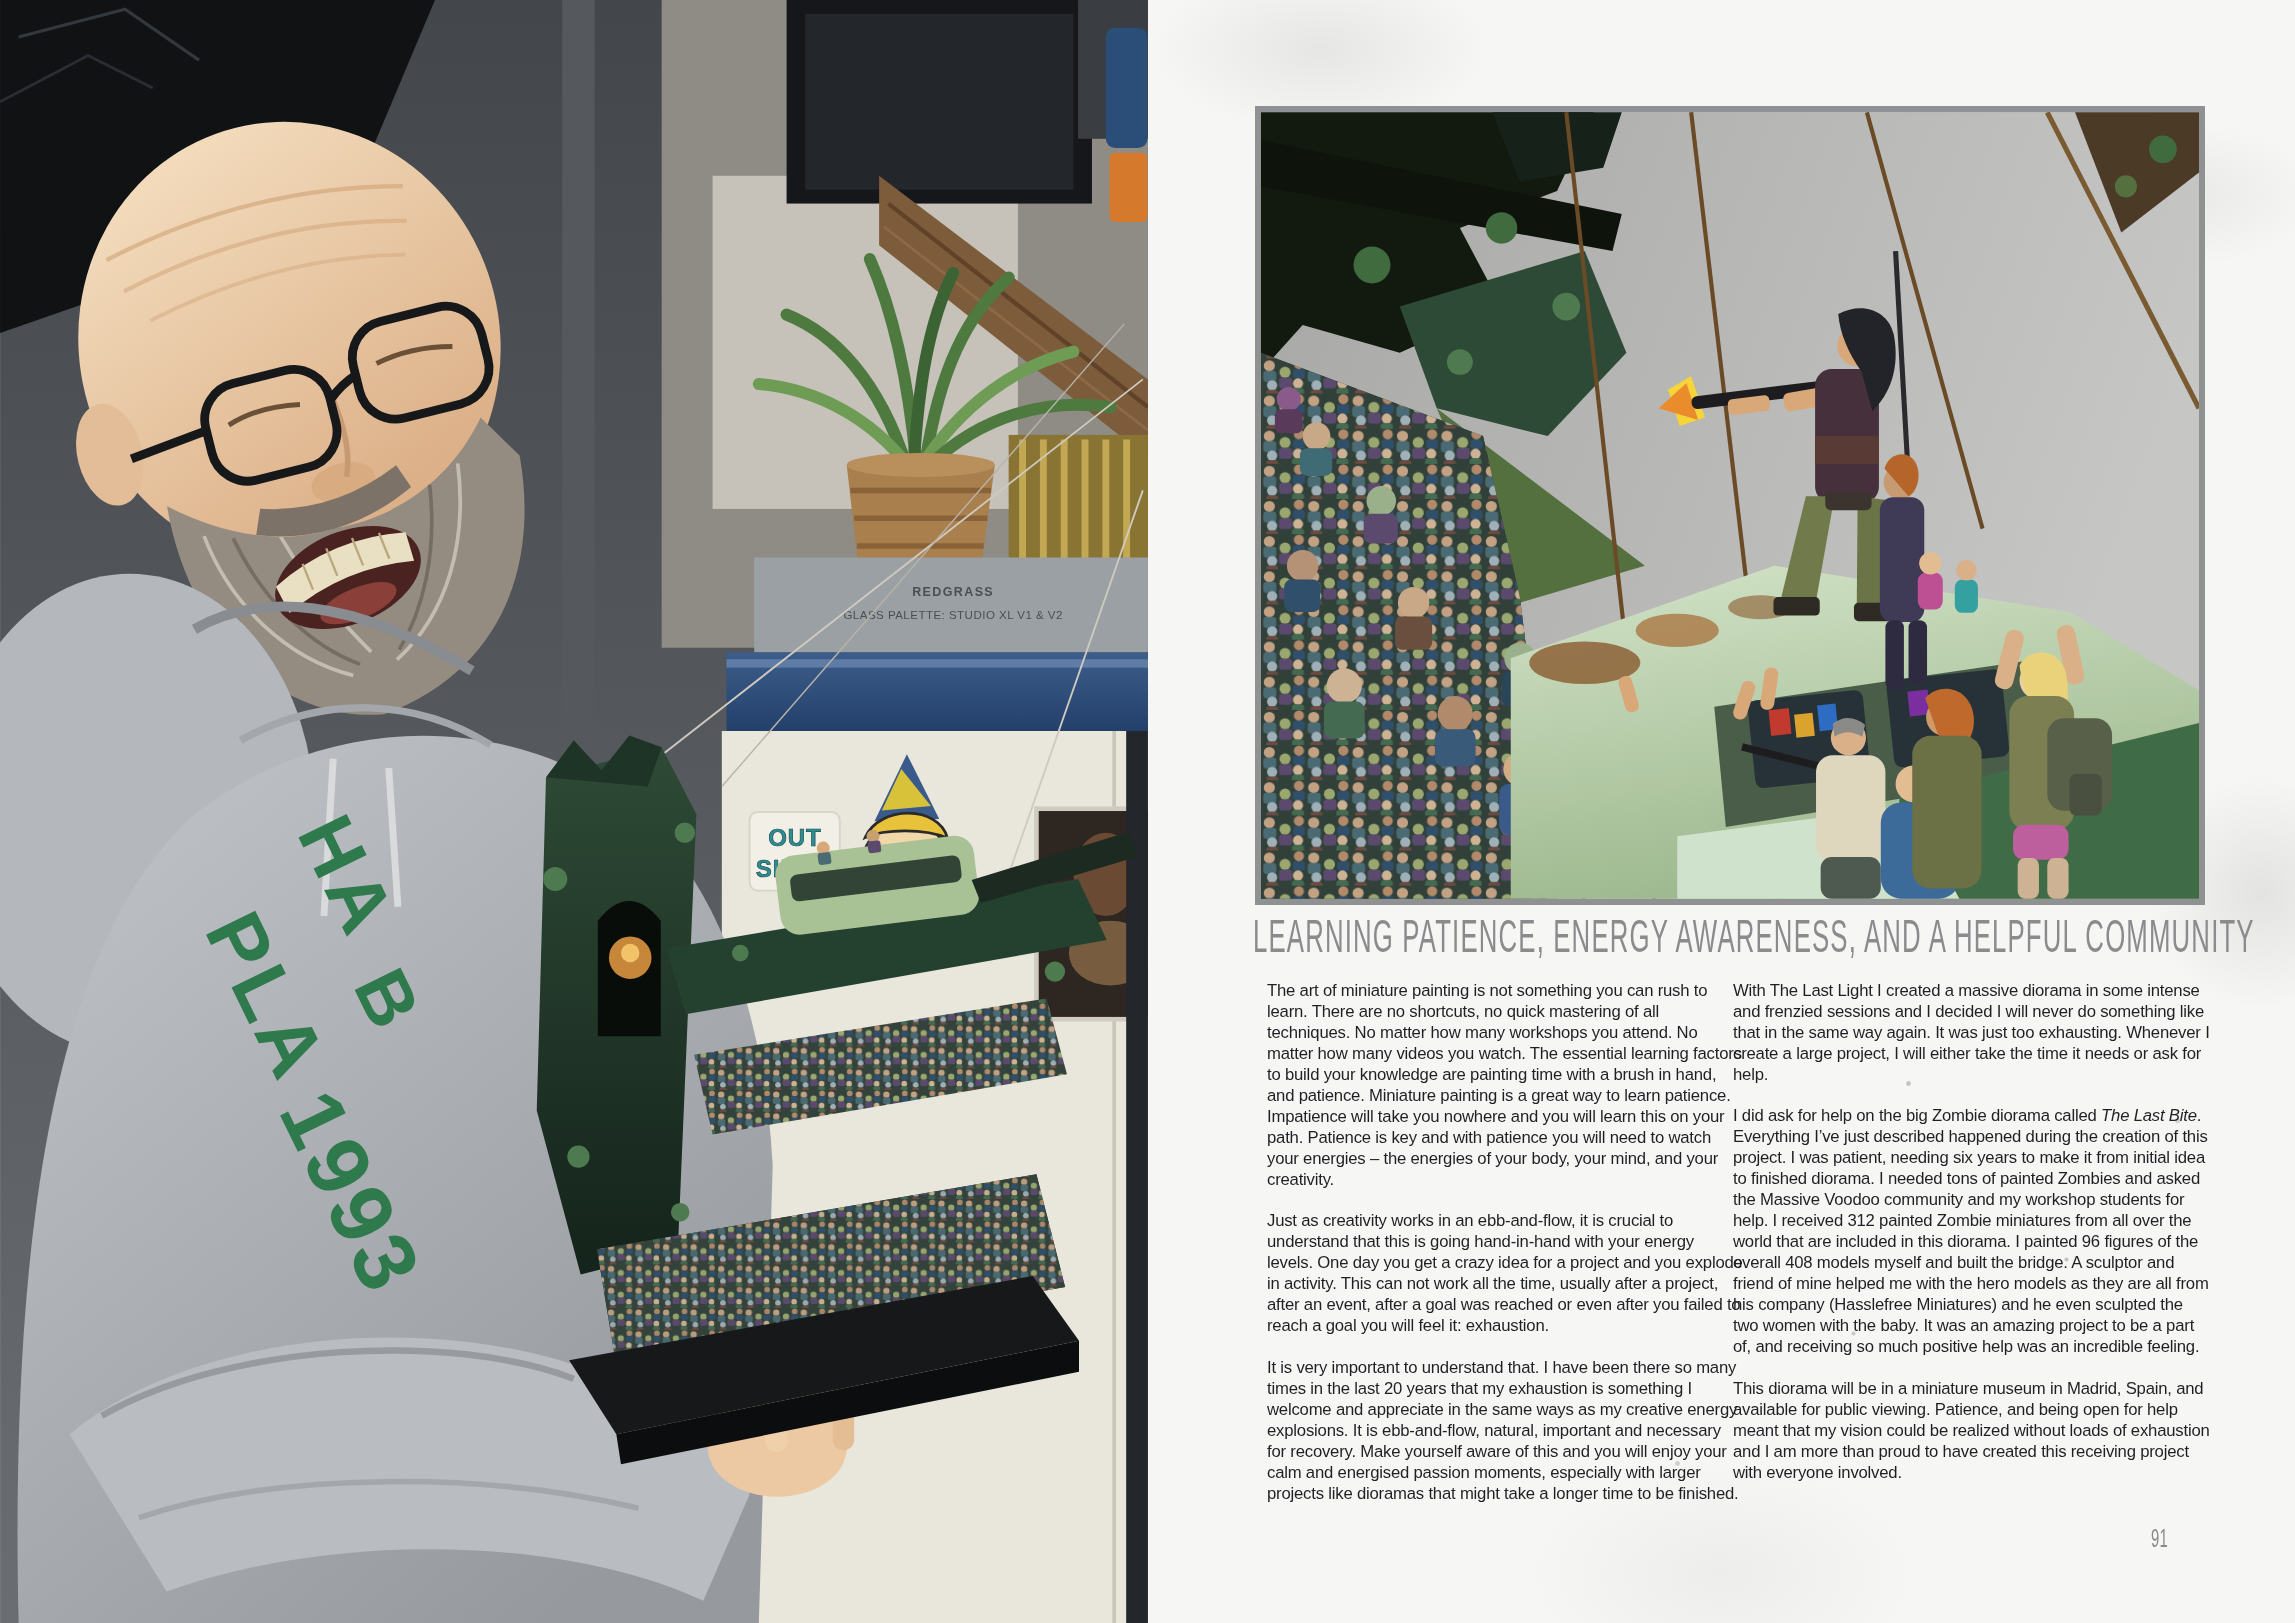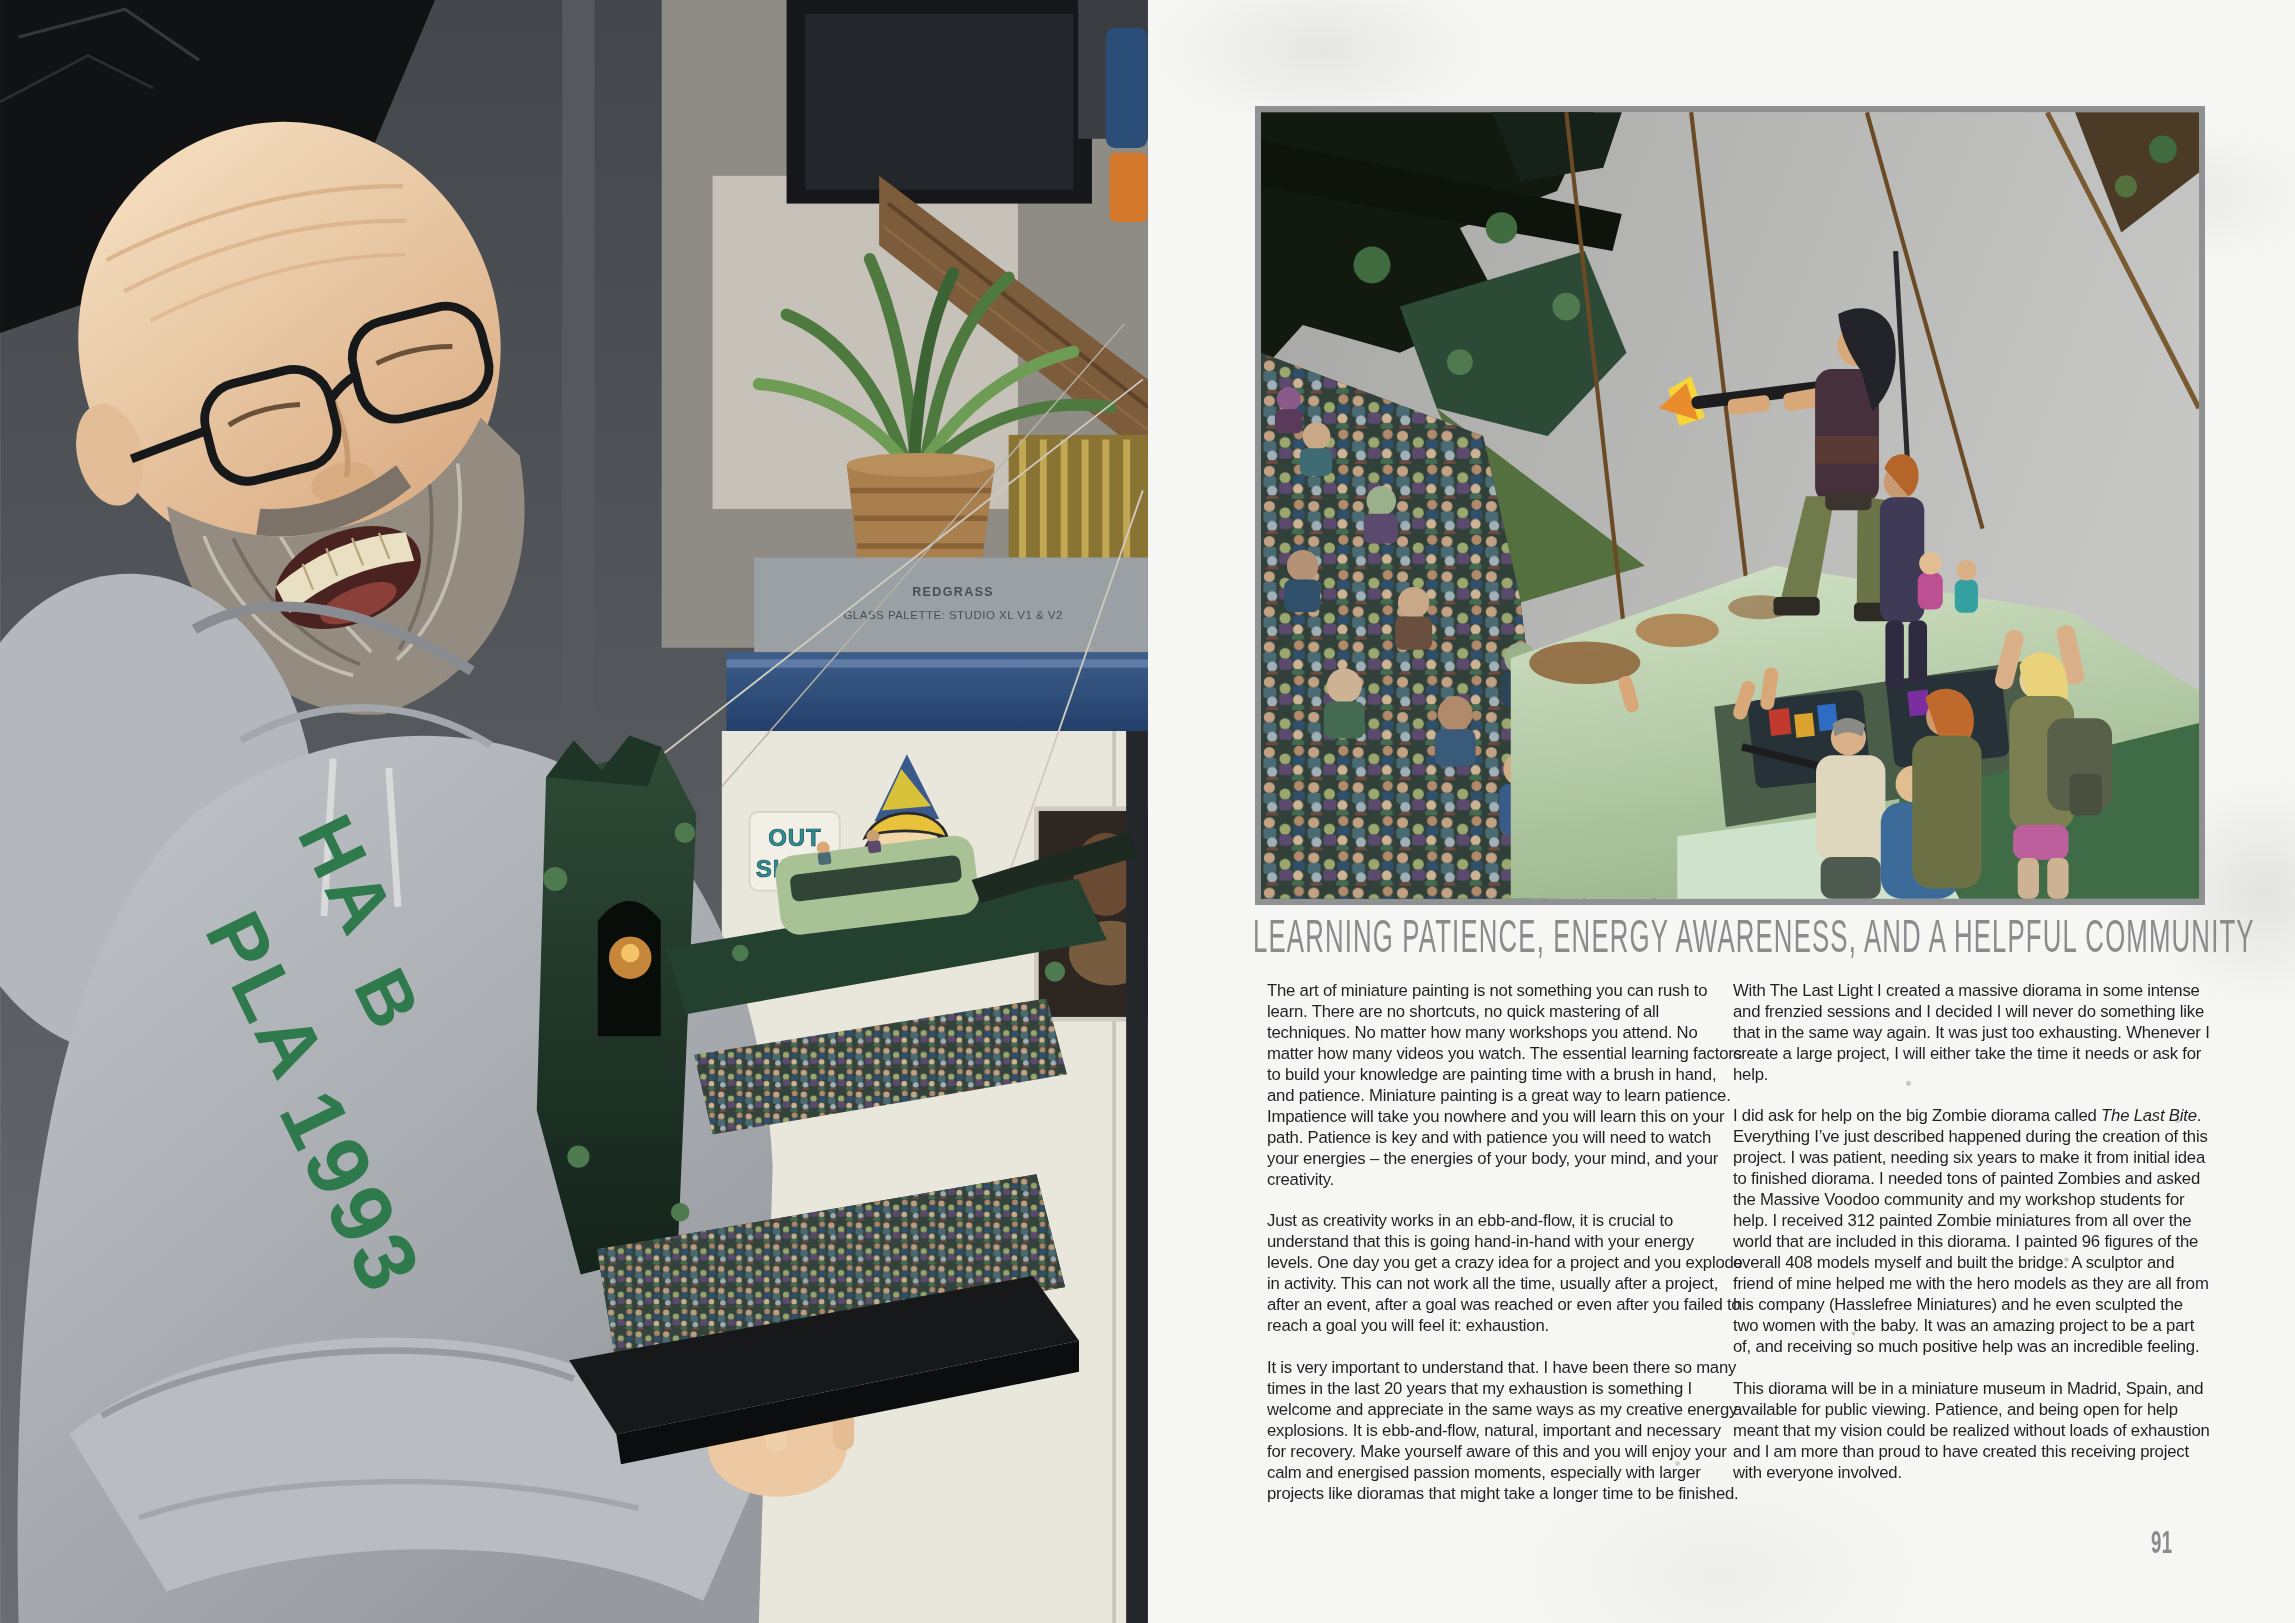--- a/index.html
+++ b/index.html
@@ -36,21 +36,21 @@
   }
   .headline .squeeze{display:inline-block;transform:scale(0.60,1.06);transform-origin:0 60%;}
   .columns{position:absolute;left:107px;top:980px;width:960px;}
   .col{position:absolute;top:0;width:477px;color:#1f2023;
        font-size:16.7px;line-height:21px;letter-spacing:-0.2px;}
   .col-1{left:12px;}
   .col-2{left:478px;}
   .col p{margin:0 0 20.4px 0;}
   .page-number{
     position:absolute;left:1003px;top:1525px;color:#8b8b8d;
-    font-weight:bold;font-size:30px;letter-spacing:0.5px;
+    font-weight:normal;font-size:24px;letter-spacing:0.5px;
   }
   .page-number .squeeze{display:inline-block;transform:scale(0.62,1.05);transform-origin:0 50%;}
 </style>
 </head>
 <body>
 
 <svg class="left-photo" viewBox="0 0 2481 3508" xmlns="http://www.w3.org/2000/svg">
   <defs>
     <linearGradient id="wallGrad" x1="0" y1="0" x2="0" y2="1">
       <stop offset="0" stop-color="#43474b"></stop>

